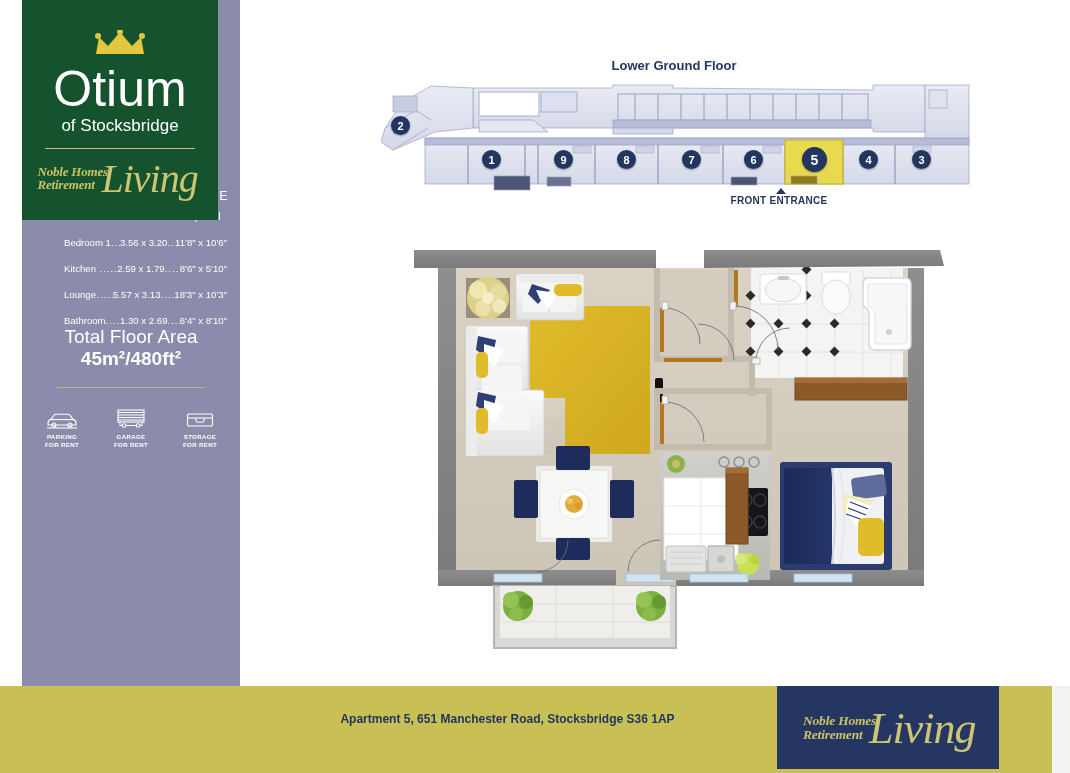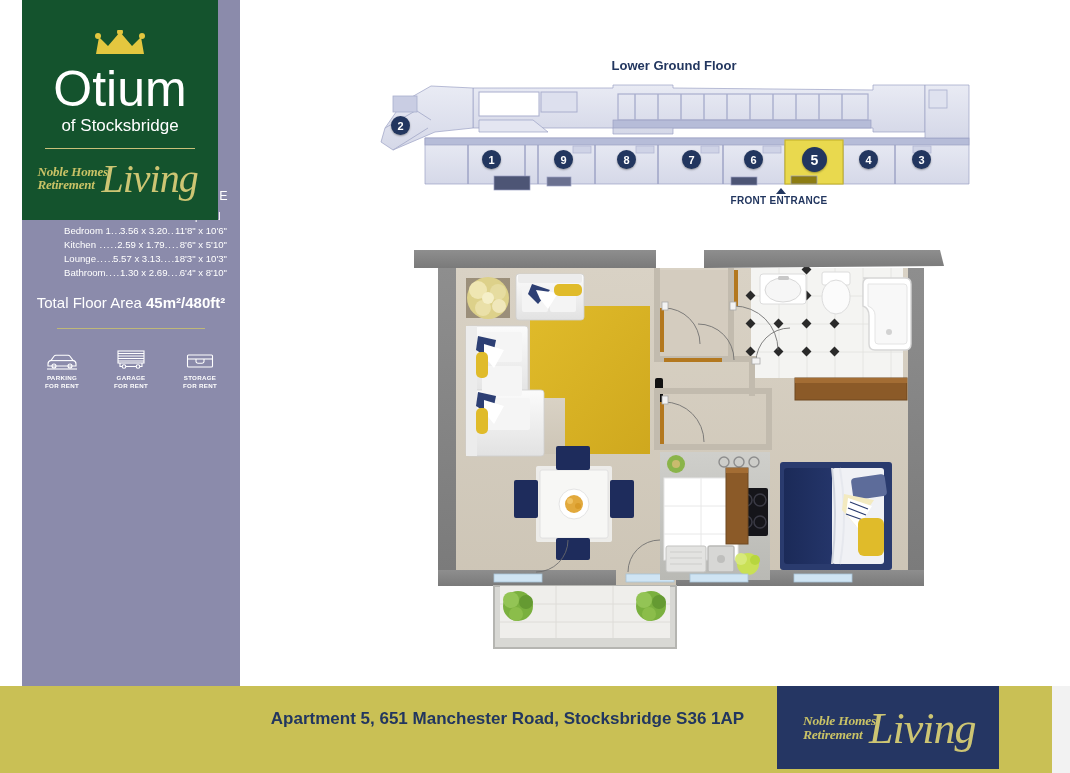--- a/index.html
+++ b/index.html
@@ -110,30 +110,29 @@
     text-align: center; margin-top: 13px; font-weight: 400;
   }
   .sizes-table {
     width: 192px; margin: 7px auto 0 auto;
     color: #ffffff; font-size: 9.6px;
   }
   .sz-head { display: flex; font-size: 10.5px; }
   .sz-head .c1 { width: 80px; }
   .sz-head .c2 { width: 62px; text-align: center; }
   .sz-head .c3 { width: 50px; text-align: center; }
-  .sz-row { display: flex; margin-top: 3px; white-space: nowrap; padding-left: 29px; }
+  .sz-row { display: flex; margin-top: 15px; white-space: nowrap; padding-left: 29px; }
   .sz-row .rlab { width: 52px; }
   .sz-row .rdot { width: 26px; overflow: hidden; letter-spacing: 1px; }
   .sz-row .rmet { width: 56px; }
   .sz-row .rdot2 { width: 22px; overflow: hidden; letter-spacing: 1px; }
   .sz-row .rimp { width: 56px; }
 
   .total-area {
-    color: #ffffff; font-size: 15px; text-align: center;
-    margin-top: 16px;
+    color: #ffffff; font-size: 19px; text-align: center;
   }
   .total-area b { font-weight: 700; }
 
   .rent-row {
     display: flex; justify-content: center; gap: 17px; margin-top: 14px;
   }
   .rent { width: 52px; text-align: center; }
   .rent-ic { height: 28px; display: flex; align-items: flex-end; justify-content: center; }
   .rent-l1, .rent-l2 {
     color: #ffffff; font-size: 6.2px; font-weight: 700; letter-spacing: 0.3px; line-height: 8px;
@@ -190,21 +189,21 @@
 
   
   .footer {
     position: absolute; left: 0; top: 686px;
     width: 1052px; height: 87px;
     background: #c9c055;
   }
   .footer-addr {
     position: absolute; left: 240px; top: 0; width: 535px; height: 65px;
     display: flex; align-items: center; justify-content: center;
-    color: #22365f; font-size: 17px; font-weight: 700;
+    color: #22365f; font-size: 12px; font-weight: 700;
   }
   .footer-logo {
     position: absolute; left: 777px; top: 0;
     width: 222px; height: 83px;
     background: #253663;
     display: flex; align-items: center; justify-content: center;
   }
   .footer-left-pad {
     position: absolute; left: 0; top: 0; width: 240px; height: 87px;
     background: #c9c055;

